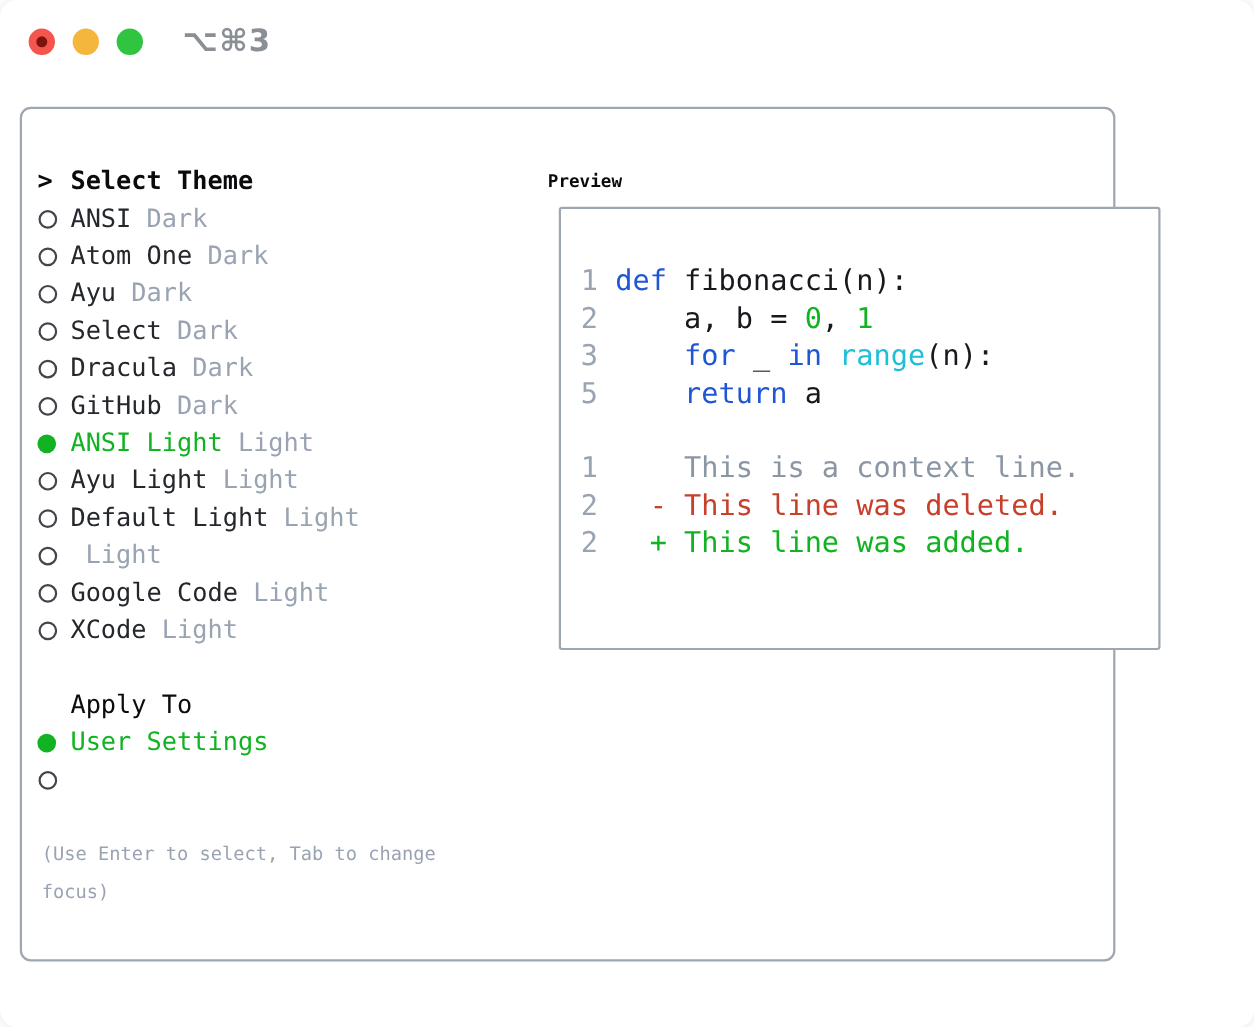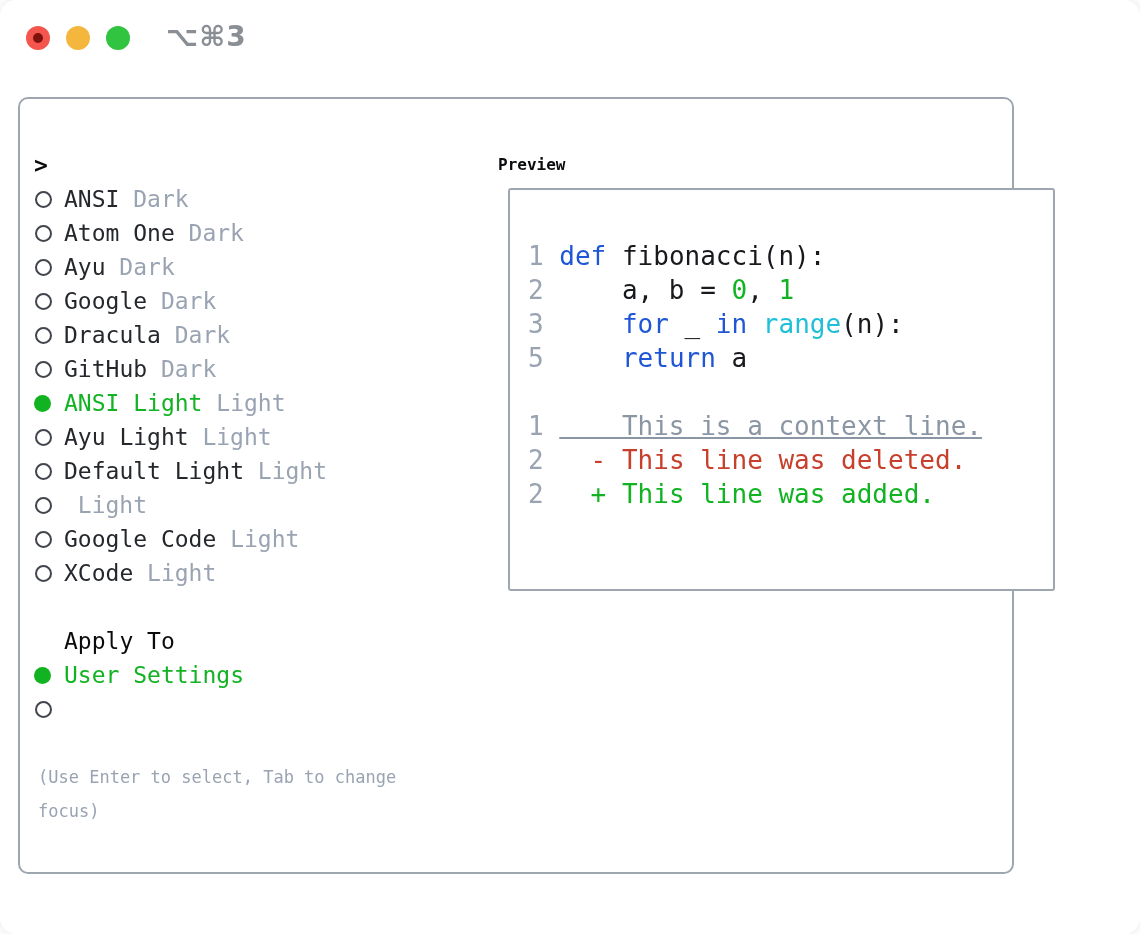--- a/index.html
+++ b/index.html
@@ -68,27 +68,28 @@
       <div class="light" style="background: rgb(48, 196, 64);"></div>
     </div>
 
   <div class="shortcut">⌥⌘3</div>
 
   <div class="main-box"></div>
 
   <div class="left-panel">
     <div class="row">
       <span class="cellpfx"><span class="pfx-char">&gt;</span></span>
+      <span class="hdr">Select Theme</span>
     </div>
 
     <div id="theme-list">
         <div class="row"><span class="cellpfx"><span class="radio"></span></span><span class="name">ANSI</span><span class="variant">Dark</span></div>
         <div class="row"><span class="cellpfx"><span class="radio"></span></span><span class="name">Atom One</span><span class="variant">Dark</span></div>
         <div class="row"><span class="cellpfx"><span class="radio"></span></span><span class="name">Ayu</span><span class="variant">Dark</span></div>
-        <div class="row"><span class="cellpfx"><span class="radio"></span></span><span class="name">Google</span><span class="variant">Dark</span></div>
+        <div class="row"><span class="cellpfx"><span class="radio"></span></span><span class="name">Select</span><span class="variant">Dark</span></div>
         <div class="row"><span class="cellpfx"><span class="radio"></span></span><span class="name">Dracula</span><span class="variant">Dark</span></div>
         <div class="row"><span class="cellpfx"><span class="radio"></span></span><span class="name">GitHub</span><span class="variant">Dark</span></div>
         <div class="row"><span class="cellpfx"><span class="radio sel"></span></span><span class="name sel">ANSI Light</span><span class="variant">Light</span></div>
         <div class="row"><span class="cellpfx"><span class="radio"></span></span><span class="name">Ayu Light</span><span class="variant">Light</span></div>
         <div class="row"><span class="cellpfx"><span class="radio"></span></span><span class="name">Default Light</span><span class="variant">Light</span></div>
         <div class="row"><span class="cellpfx"><span class="radio"></span></span><span class="variant">Light</span></div>
         <div class="row"><span class="cellpfx"><span class="radio"></span></span><span class="name">Google Code</span><span class="variant">Light</span></div>
         <div class="row"><span class="cellpfx"><span class="radio"></span></span><span class="name">XCode</span><span class="variant">Light</span></div>
       </div>
 
@@ -113,20 +114,20 @@
     <div class="preview-title">Preview</div>
     <div class="preview-box">
       <div id="code-lines">
           <div class="pline"><span class="ln">1</span><span style="color: rgb(30, 86, 214);">def</span><span style="color: rgb(23, 25, 29);"> fibonacci(n):</span></div>
           <div class="pline"><span class="ln">2</span><span style="color: rgb(23, 25, 29);">    a, b = </span><span style="color: rgb(18, 179, 34);">0</span><span style="color: rgb(23, 25, 29);">, </span><span style="color: rgb(18, 179, 34);">1</span></div>
           <div class="pline"><span class="ln">3</span><span style="color: rgb(23, 25, 29);">    </span><span style="color: rgb(30, 86, 214);">for</span><span style="color: rgb(23, 25, 29);"> _ </span><span style="color: rgb(30, 86, 214);">in</span><span style="color: rgb(23, 25, 29);"> </span><span style="color: rgb(31, 191, 216);">range</span><span style="color: rgb(23, 25, 29);">(n):</span></div>
           <div class="pline"><span class="ln">5</span><span style="color: rgb(23, 25, 29);">    </span><span style="color: rgb(30, 86, 214);">return</span><span style="color: rgb(23, 25, 29);"> a</span></div>
         </div>
       <div class="gap34"></div>
       <div id="diff-lines">
-          <div class="pline"><span class="ln">1</span><span style="color: rgb(139, 150, 165); text-decoration: underline;">    This is a context line.</span></div>
+          <div class="pline"><span class="ln">1</span><span style="color: rgb(139, 150, 165);">    This is a context line.</span></div>
           <div class="pline"><span class="ln">2</span><span style="color: rgb(23, 25, 29);">  </span><span style="color: rgb(199, 64, 44);">- This line was deleted.</span></div>
           <div class="pline"><span class="ln">2</span><span style="color: rgb(23, 25, 29);">  </span><span style="color: rgb(18, 179, 34);">+ This line was added.</span></div>
         </div>
     </div>
   </div>
 
 </div>
 
 </body></html>

